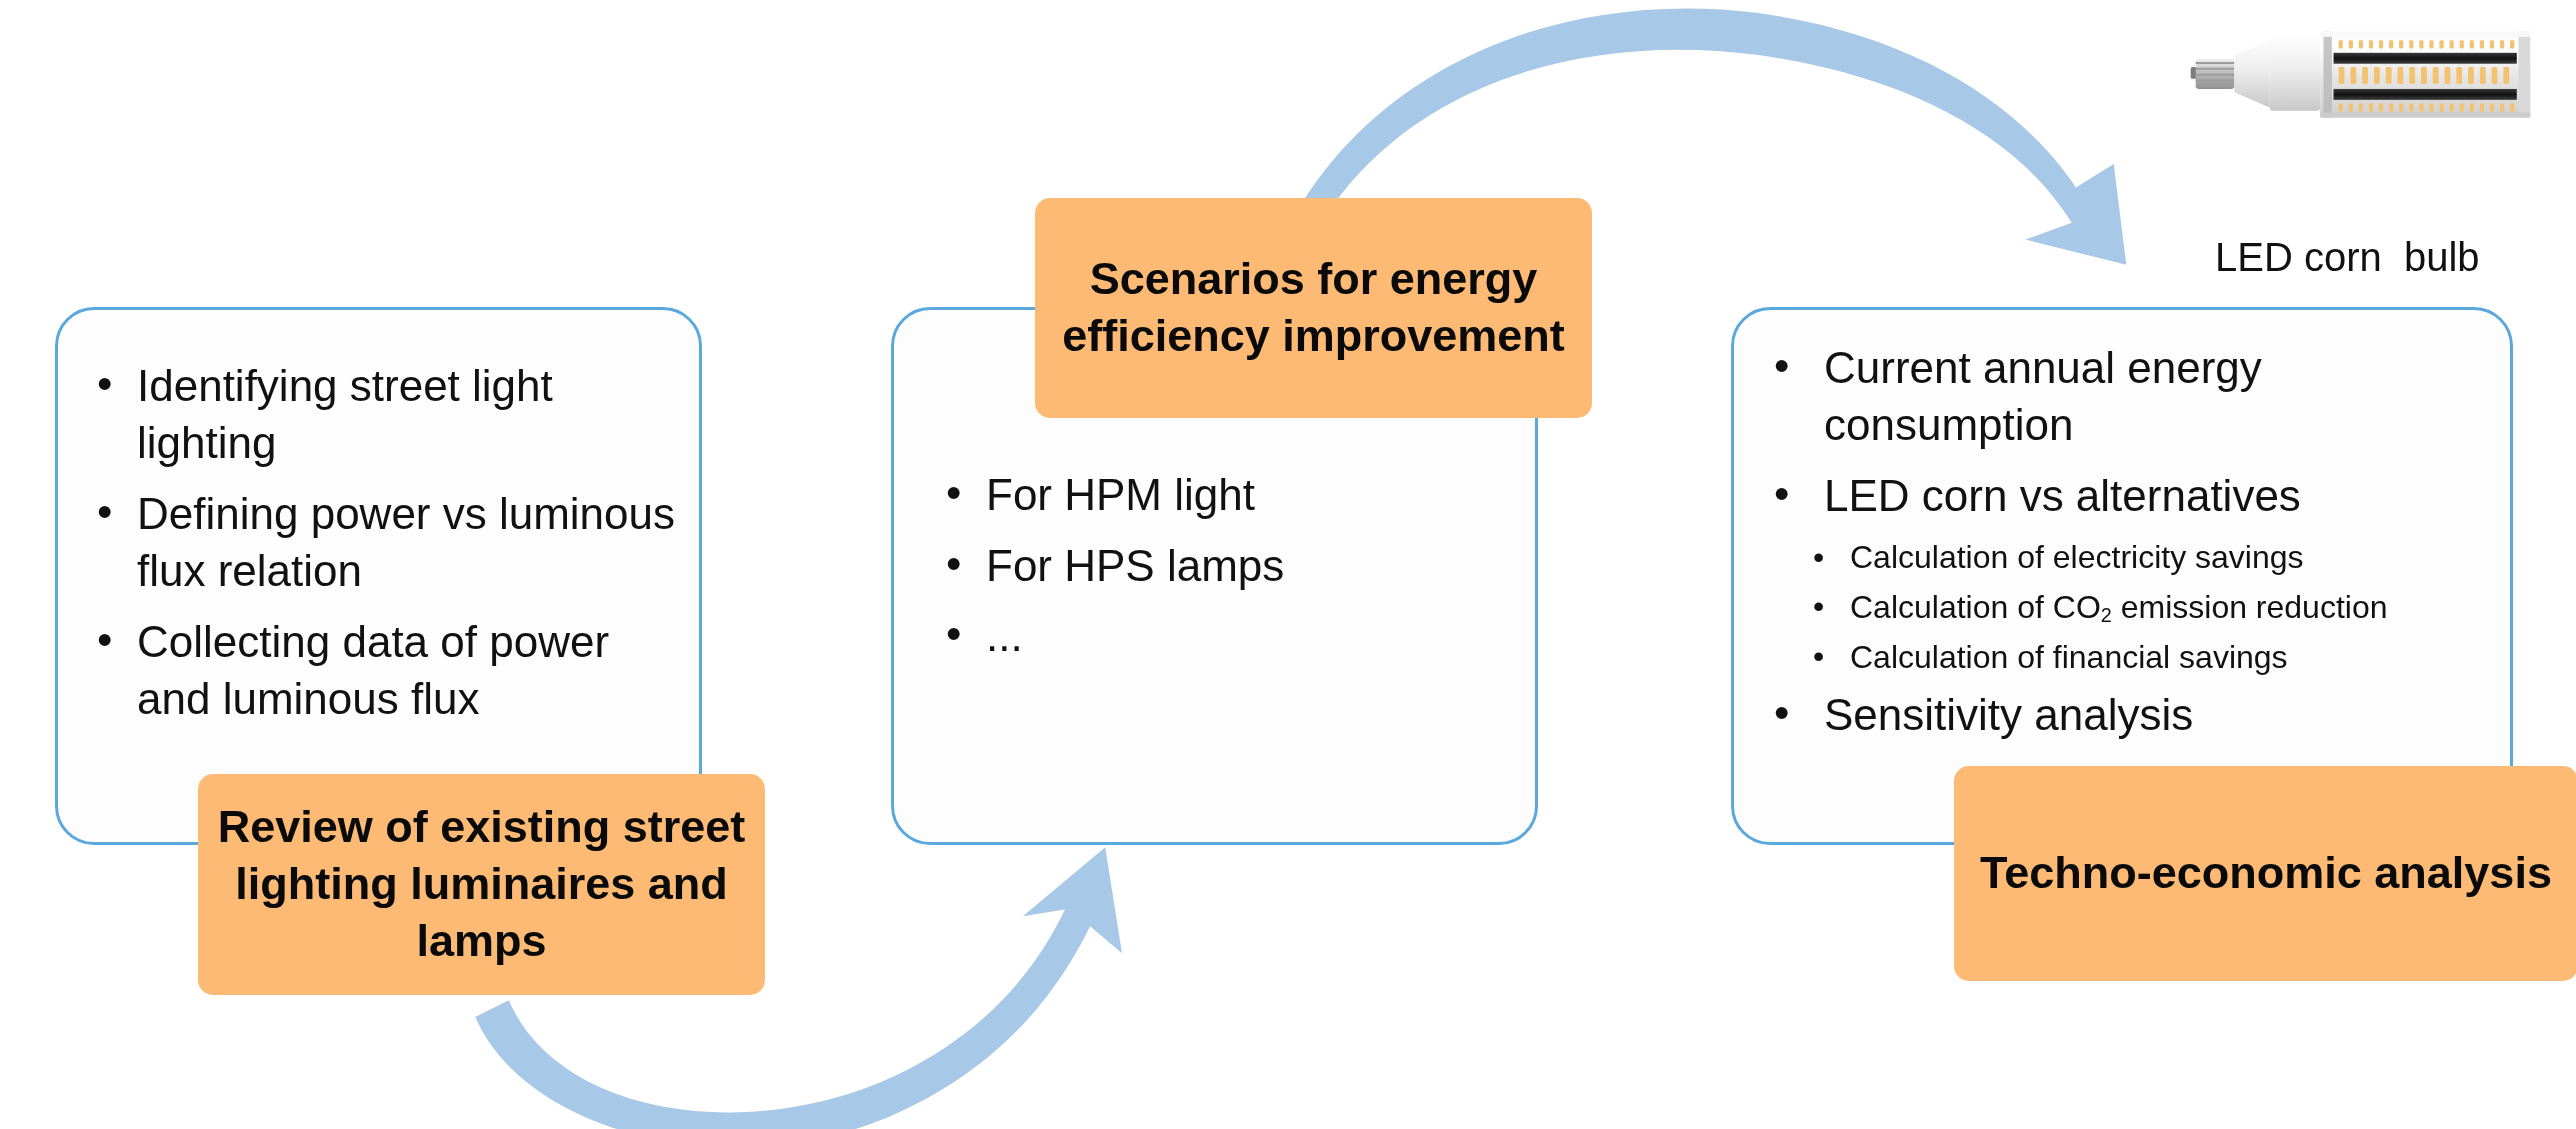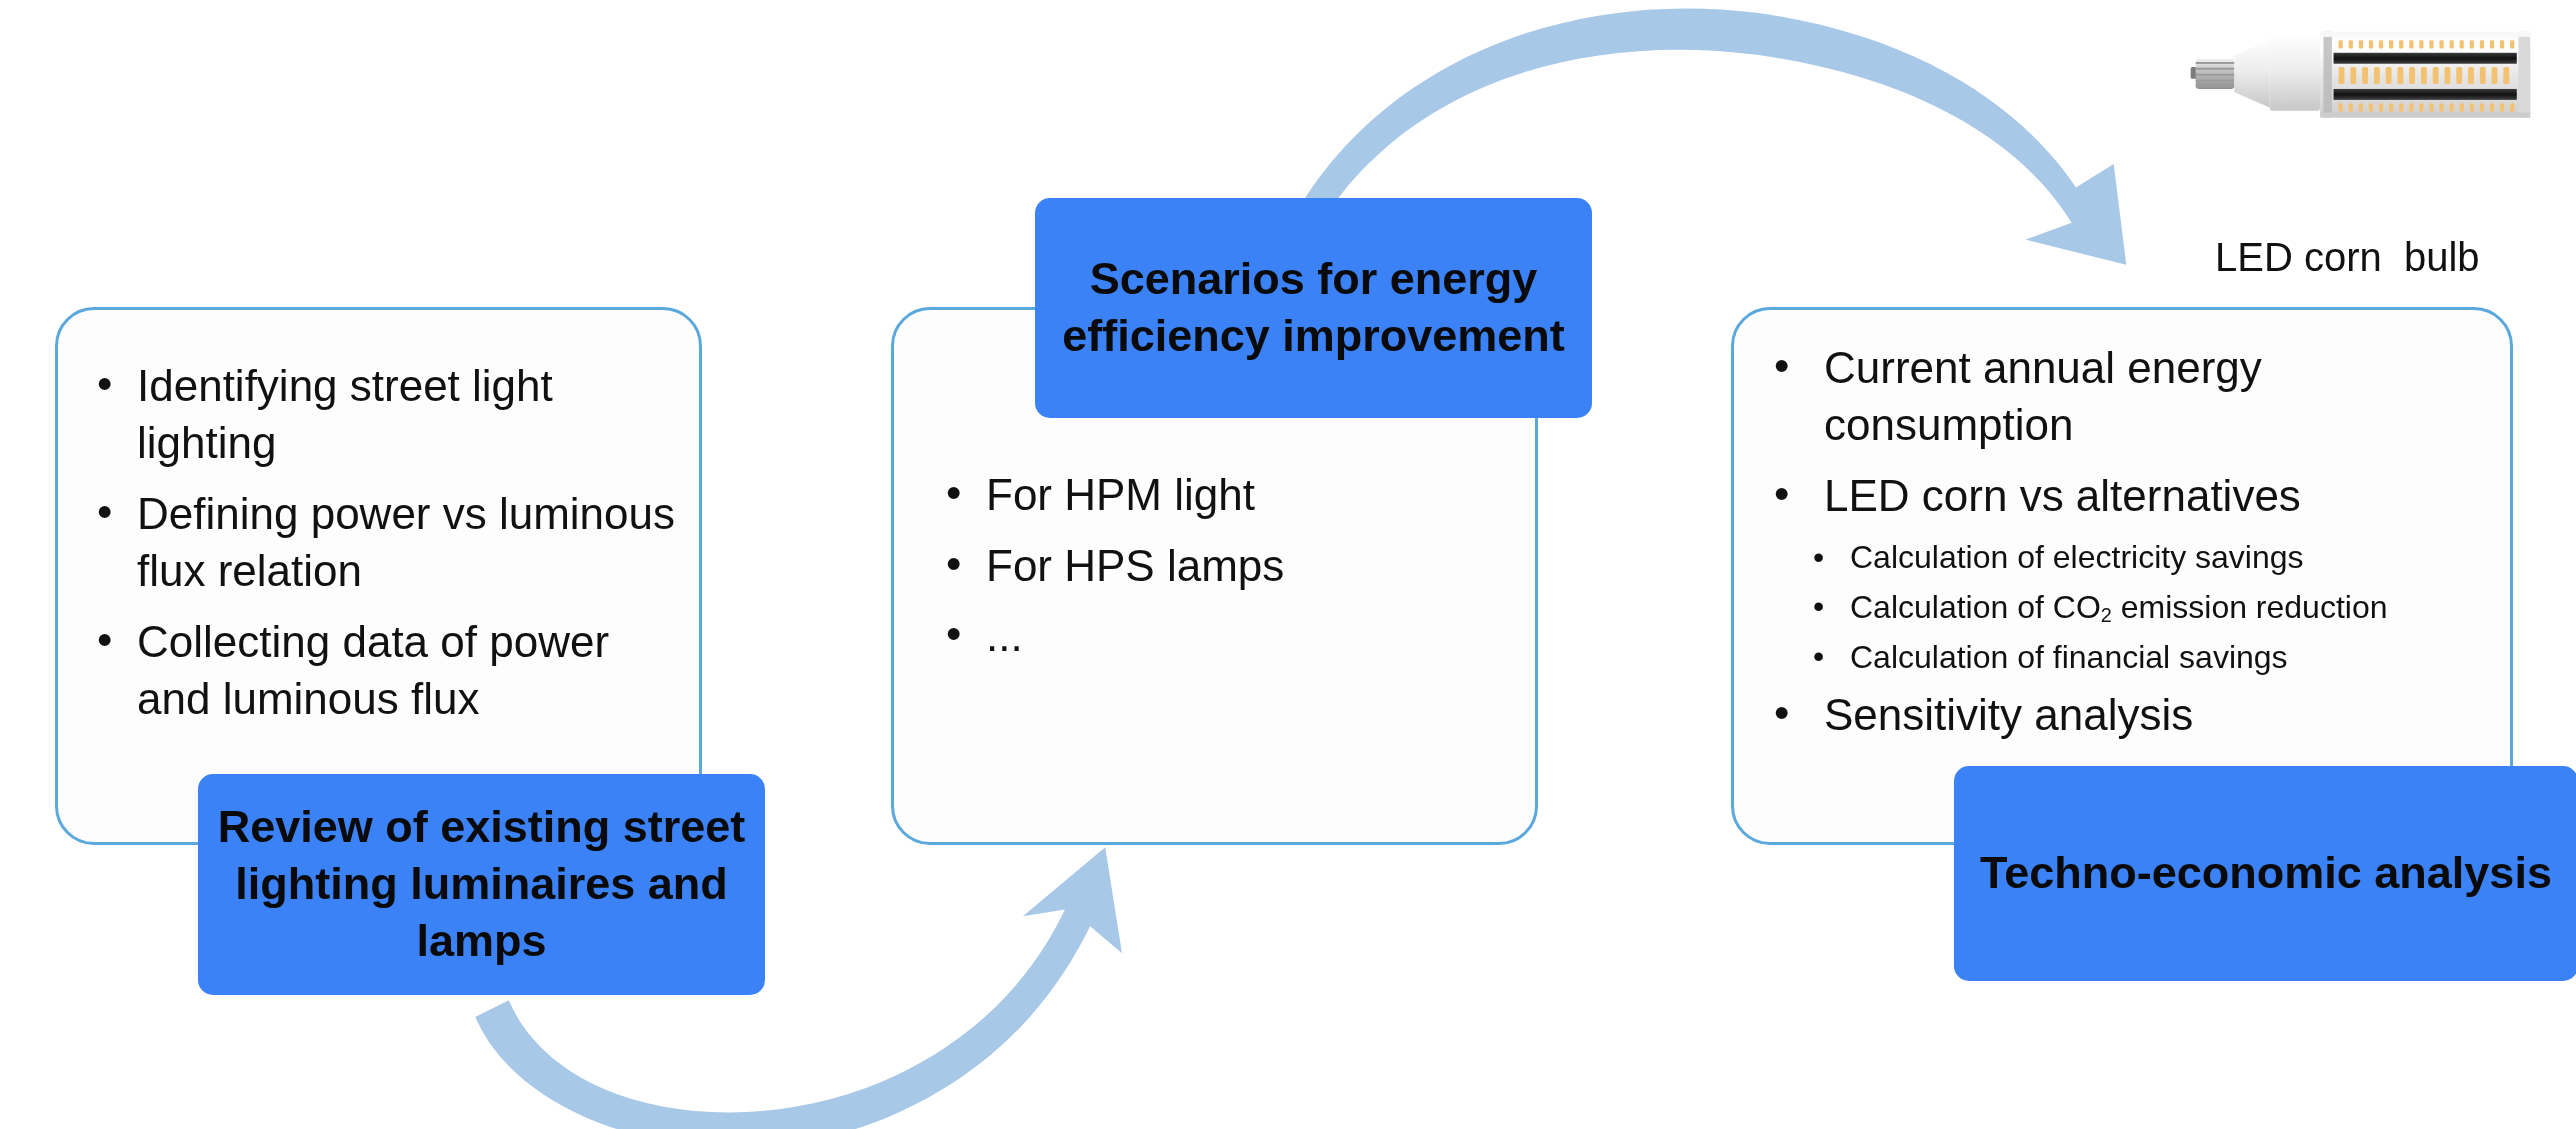--- a/index.html
+++ b/index.html
@@ -67,21 +67,21 @@
     padding-left: 55px;
   }
   .bullets li sub {
     font-size: 0.62em;
     vertical-align: -0.22em;
   }
 
   
   .gray-plate {
     position: absolute;
-    background: #3b82f6;
+    background: #fdba74;
     border-radius: 15px;
     box-sizing: border-box;
     display: flex;
     align-items: center;
     justify-content: center;
     text-align: center;
     font-weight: bold;
     color: #0a0a0a;
     line-height: 1.26;
     padding: 8.4px 15px;

